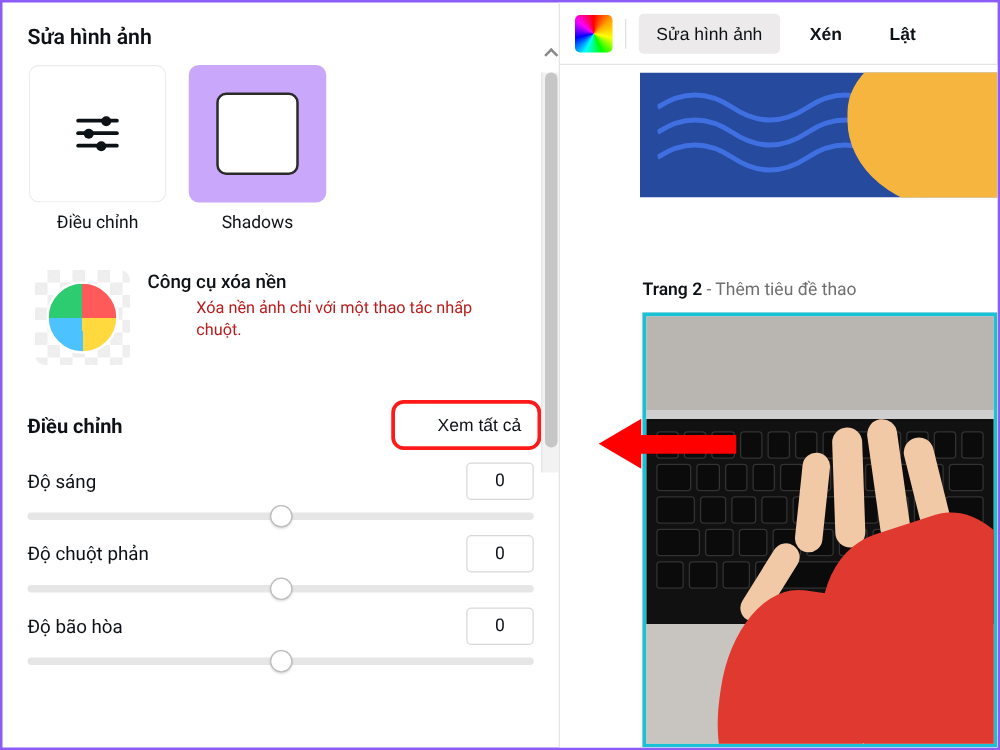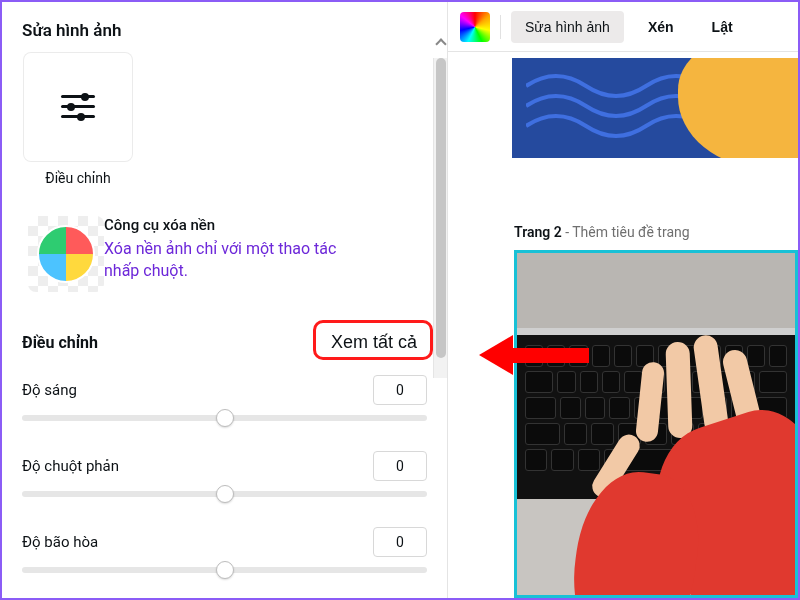--- a/index.html
+++ b/index.html
@@ -31,34 +31,34 @@
   .shadow-rect { width: 66px; height: 66px; background: #fff; border-radius: 8px; border: 2px solid #2b2b2b; position: relative; }
   .shadow-rect::after { content: ""; position: absolute; inset: -8px -12px 10px 10px; border-radius: 8px; background: rgba(0,0,0,0.22); z-index: -1; }
 
   
   .camera { width: 70px; height: 44px; background: #4a4a4a; border-radius: 6px; position: relative; margin-top: 14px; }
   .camera::before { content: ""; position: absolute; top: -10px; left: 50%; transform: translateX(-50%); width: 20px; height: 12px; background: #4a4a4a; border-radius: 2px 2px 0 0; }
   .camera .lens { position: absolute; width: 28px; height: 28px; border-radius: 50%; background: radial-gradient(#222 0 40%, #555 42% 100%); border: 3px solid #ddd; top: 50%; left: 50%; transform: translate(-50%,-50%); }
   .camera .dot { position: absolute; width: 6px; height: 6px; border-radius: 50%; background: #ccc; top: 6px; right: 8px; }
 
   
-  .tool-card { margin: 18px 16px 0 16px; padding: 12px 10px; display: flex; border-radius: 8px; }
+  .tool-card { margin: 18px 16px 0 16px; padding: 12px 10px; display: flex; gap: 14px; border-radius: 8px; }
   .tool-thumb { width: 76px; height: 76px; border-radius: 8px; background-image: linear-gradient(45deg,#eee 25%,transparent 25%),linear-gradient(-45deg,#eee 25%,transparent 25%),linear-gradient(45deg,transparent 75%,#eee 75%),linear-gradient(-45deg,transparent 75%,#eee 75%); background-size: 20px 20px; background-position: 0 0,0 10px,10px -10px,-10px 0; position: relative; overflow: hidden; }
   .beachball { position: absolute; width: 58px; height: 58px; border-radius: 50%; left: 50%; top: 50%; transform: translate(-50%,-50%); background: conic-gradient(#ff5a5a 0 90deg,#ffd93d 90deg 180deg,#4cc3ff 180deg 270deg,#2ecc71 270deg 360deg); border: 2px solid #fff; }
   .tool-text .ttl { font-size: 15px; font-weight: 500; color: #0d1216; margin-bottom: 4px; }
-  .tool-text .desc { font-size: 16px; color: #6d28d9; line-height: 1.35; max-width: 240px; }
+  .tool-text .desc { font-size: 13px; color: #b91c1c; line-height: 1.35; max-width: 240px; margin-left: 39px; }
 
   
   .section { padding: 22px 20px 0 20px; }
   .section-head { display: flex; align-items: center; justify-content: space-between; margin-bottom: 16px; position: relative; }
   .section-title { font-size: 16px; font-weight: 700; }
-  .see-all { font-size: 18px; color: #0d1216; background: none; border: none; padding: 6px 10px; cursor: pointer; }
+  .see-all { font-size: 14px; color: #0d1216; background: none; border: none; padding: 6px 10px; cursor: pointer; }
   .see-all-highlight { position: absolute; right: -6px; top: -6px; width: 120px; height: 40px; border: 3px solid #ff1a1a; border-radius: 10px; pointer-events: none; }
 
-  .slider-row { margin-bottom: 30px; }
+  .slider-row { margin-bottom: 12px; }
   .slider-row .row-head { display: flex; justify-content: space-between; align-items: center; margin-bottom: 10px; }
   .slider-row .label { font-size: 15px; color: #0d1216; }
   .slider-row .value-box { width: 54px; height: 30px; border: 1px solid #d8d8d8; border-radius: 4px; display: flex; align-items: center; justify-content: center; font-size: 14px; color: #0d1216; }
   .track { position: relative; height: 6px; background: #e6e6e6; border-radius: 3px; }
   .track .thumb-knob { position: absolute; width: 18px; height: 18px; background: #fff; border: 1px solid #bdbdbd; border-radius: 50%; top: 50%; left: 50%; transform: translate(-50%,-50%); box-shadow: 0 1px 2px rgba(0,0,0,0.15); }
 
   
   .left-scrollbar { position: absolute; right: 0; top: 56px; width: 14px; height: 320px; background: #f2f2f2; border-left: 1px solid #e5e5e5; }
   .left-scrollbar .thumb-sb { position: absolute; left: 2px; width: 10px; top: 0; height: 300px; background: #c6c6c6; border-radius: 5px; }
   .left-scrollbar .arrow { position: absolute; left: 3px; width: 8px; height: 8px; border-left: 2px solid #888; border-top: 2px solid #888; }
@@ -124,20 +124,26 @@
               <div class="bar r2"></div>
               <div class="bar r3"></div>
             <div class="knob k1"></div>
               <div class="knob k2"></div>
               <div class="knob k3"></div>
           </div>
         </div>
         <div class="filter-label">Điều chỉnh</div>
       </div>
 
+      <div class="filter-card">
+        <div class="thumb thumb-shadows">
+          <div class="shadow-rect"></div>
+        </div>
+        <div class="filter-label">Shadows</div>
+      </div>
 
     </div>
 
     <div class="tool-card">
       <div class="tool-thumb">
         <div class="beachball"></div>
       </div>
       <div class="tool-text">
         <div class="ttl">Công cụ xóa nền</div>
         <div class="desc">Xóa nền ảnh chỉ với một thao tác nhấp chuột.</div>
@@ -202,21 +208,21 @@
         <div class="bg"></div>
         <svg class="wave" viewBox="0 0 180 80">
           <path d="M0 20 Q30 0 60 20 T120 20 T180 20"></path>
           <path d="M0 40 Q30 20 60 40 T120 40 T180 40"></path>
           <path d="M0 60 Q30 40 60 60 T120 60 T180 60"></path>
         </svg>
         <div class="blob-yellow"></div>
       </div>
 
       <div class="page2-label">
-        <span class="pg">Trang 2</span><span> - </span><span>Thêm tiêu đề trang</span>
+        <span class="pg">Trang 2</span><span> - </span><span>Thêm tiêu đề thao</span>
       </div>
 
       <div class="page2">
         <div class="scene">
           <div class="keyboard">
             <div class="krow">
                 <div class="key"></div>
                 <div class="key"></div>
                 <div class="key"></div>
                 <div class="key"></div>

